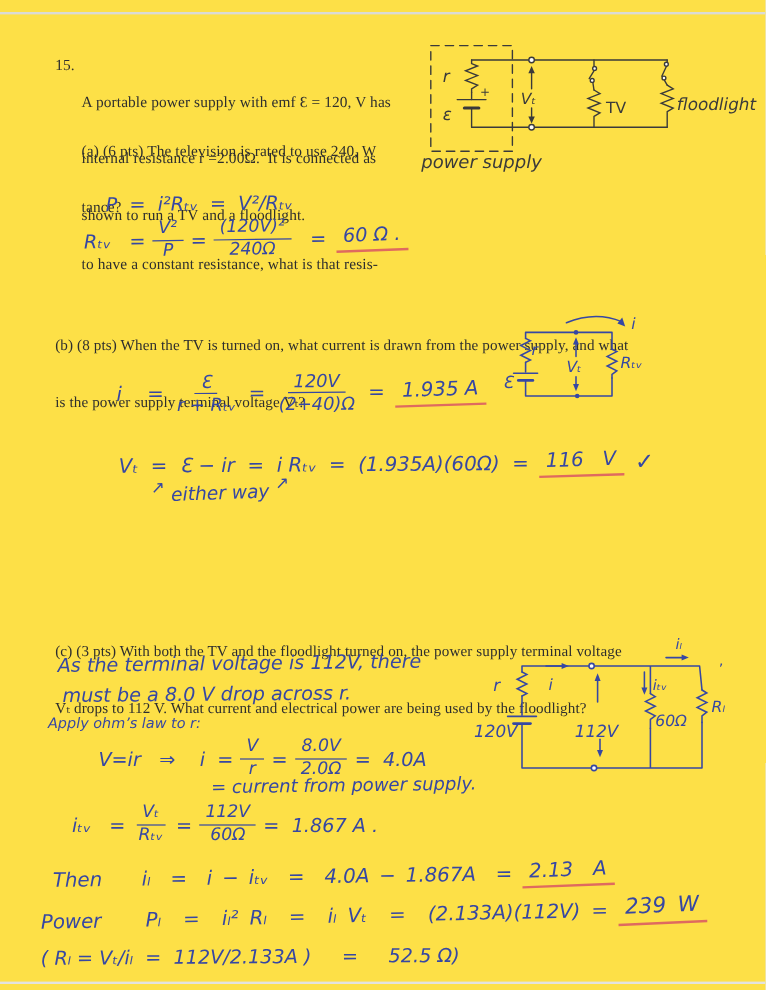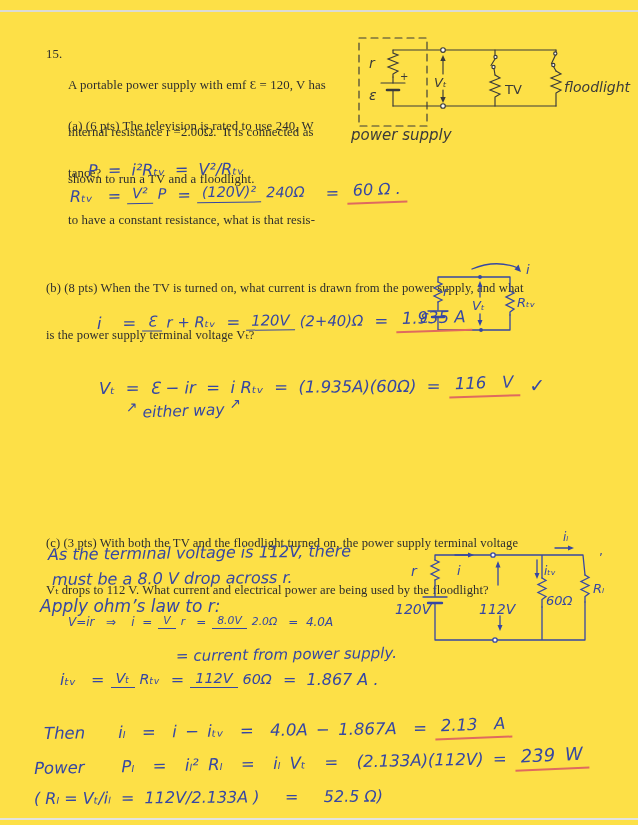--- a/index.html
+++ b/index.html
@@ -4,21 +4,21 @@
 <style>
   html,body{margin:0;padding:0;background:#e8e8e6;}
   #page{position:relative;width:638px;height:825px;background:#fde047;overflow:hidden;
         font-family:"Liberation Serif","DejaVu Serif",serif;color:#2e2e2e;}
   .scanline{position:absolute;left:0;width:638px;height:2px;background:#dbdbd6;}
   .printed{position:absolute;white-space:pre;font-size:12.8px;line-height:15.6px;letter-spacing:.1px;}
   .printed div{white-space:pre;}
   .hwline{position:absolute;display:flex;align-items:center;white-space:pre;
           color:#3647a3;font-family:"DejaVu Sans",sans-serif;font-style:italic;
           transform-origin:left center;}
-  .frac{display:inline-flex;flex-direction:row;align-items:flex-start;margin:0 6px;
+  .frac{display:inline-flex;flex-direction:column;align-items:center;margin:0 6px;
         line-height:1.08;font-size:.9em;}
   .fn{padding:0 5px 1px;border-bottom:1.6px solid currentColor;}
   .fd{padding:1px 5px 0;}
   .ru{display:inline-block;border-bottom:2.6px solid #df6a5f;padding:0 6px 3px;
       transform:rotate(-1.4deg);margin-left:8px;}
   .chk{font-style:normal;font-size:1.15em;margin-left:10px;}
   .arr{font-style:normal;font-size:.9em;position:relative;top:-6px;}
   svg{position:absolute;overflow:visible;}
   svg text{font-family:"DejaVu Sans",sans-serif;}
   .blk{stroke:#3a3a3a;fill:none;stroke-width:1.15;stroke-linecap:round;}
@@ -181,24 +181,24 @@
     <text x="200" y="65" font-size="13" font-style="italic" fill="#3647a3">Rₗ</text>
     <text x="206" y="34" font-size="12" fill="#3647a3">’</text>
   </svg>
 
   <div class="hwline" style="left:48px;top:545px;font-size:16px;transform:rotate(-.7deg)">
     <span>As the terminal voltage is 112V, there</span>
   </div>
   <div class="hwline" style="left:52px;top:570px;font-size:16px;transform:rotate(-.5deg)">
     <span>must be a 8.0 V drop across r.</span>
   </div>
-  <div class="hwline" style="left:40px;top:596px;font-size:17px">
+  <div class="hwline" style="left:40px;top:596px;font-size:12px">
     <span>Apply ohm’s law to r:</span>
   </div>
-  <div class="hwline" style="left:68px;top:615px;font-size:12px">
+  <div class="hwline" style="left:82px;top:615px;font-size:16px">
     <span>V=ir   ⇒    i  =</span>
     <span class="frac">
       <span class="fn">V</span>
       <span class="fd">r</span>
     </span>
     <span>=</span>
     <span class="frac">
       <span class="fn">8.0V</span>
       <span class="fd">2.0Ω</span>
     </span>

